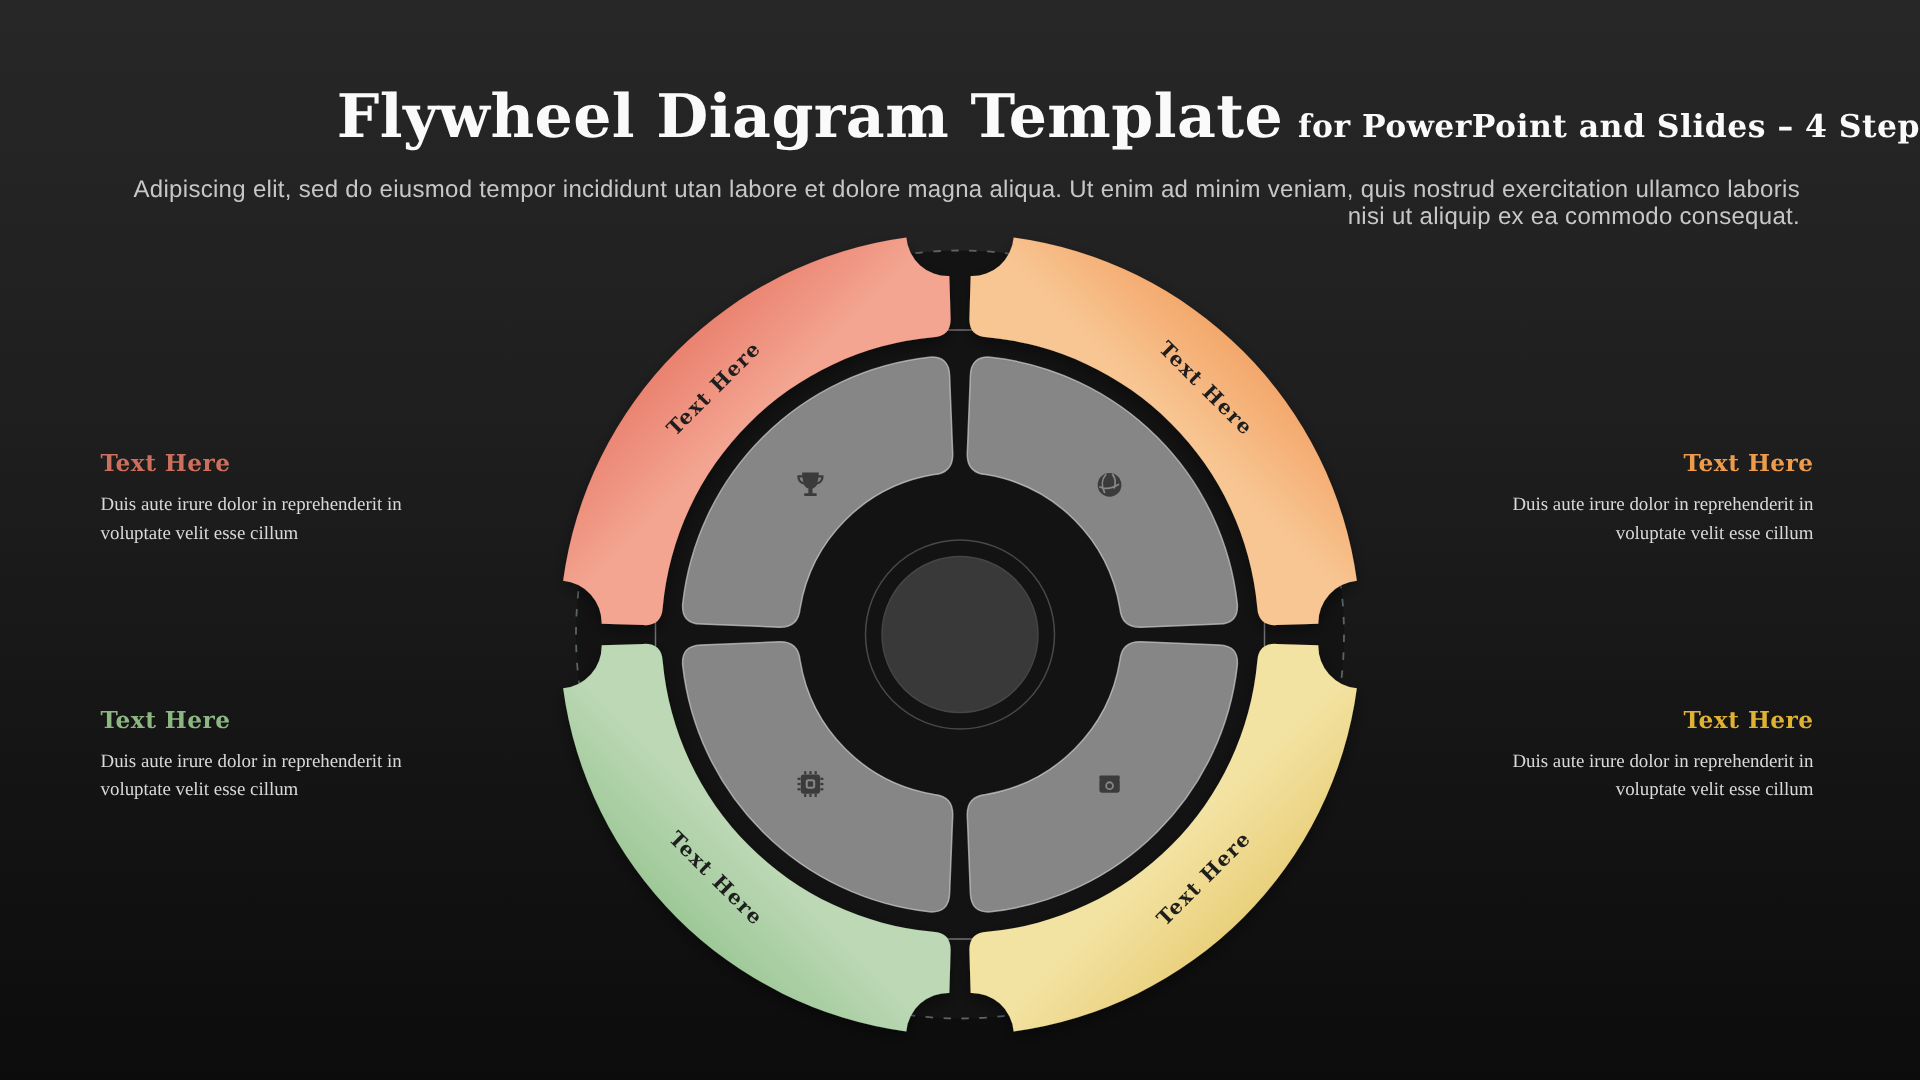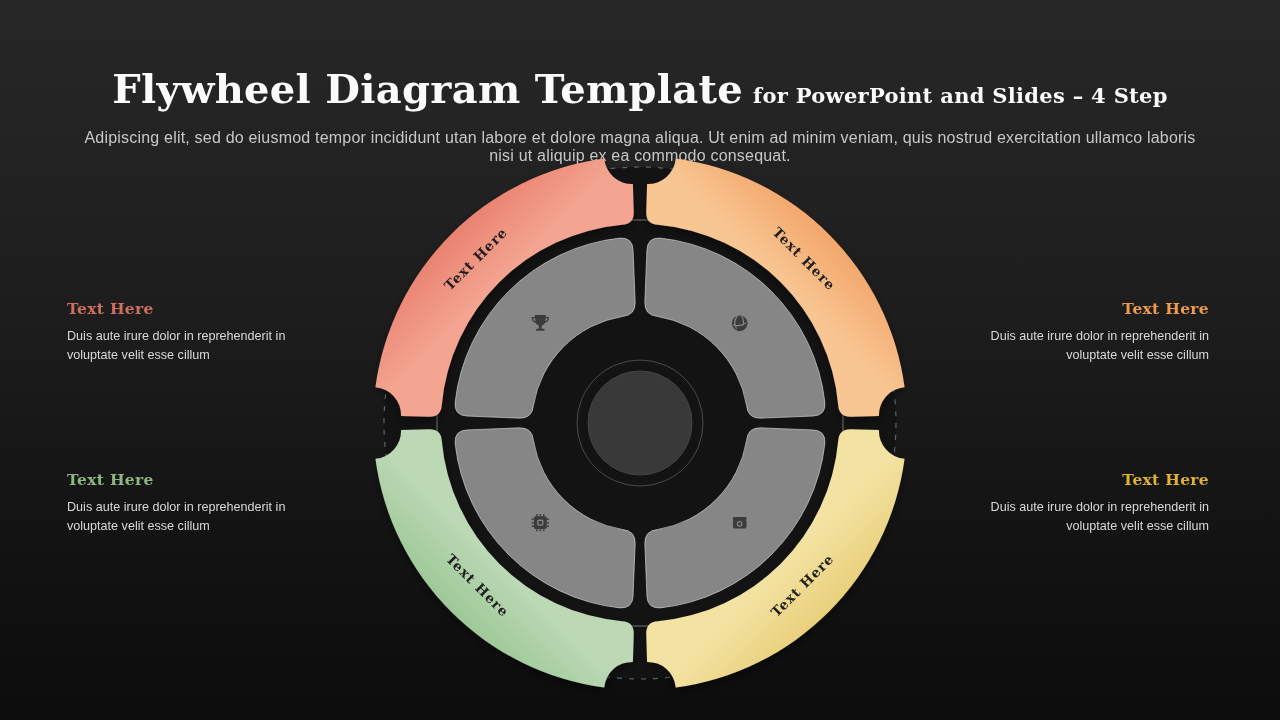--- a/index.html
+++ b/index.html
@@ -1,28 +1,28 @@
 <!DOCTYPE html>
 <html><head>
 <meta charset="utf-8">
 <style>
   html,body{margin:0;padding:0;background:#000;}
   .slide{position:relative;width:1280px;height:720px;overflow:hidden;
     background:linear-gradient(180deg,#272727 0%,#242424 15%,#1e1e1e 40%,#151515 68%,#0c0c0c 100%);
     font-family:"Liberation Sans",sans-serif;}
-  .titlebar{position:absolute;top:0;left:0;right:0;text-align:center;padding-top:34px;margin-top:31px;}
+  .titlebar{position:absolute;top:0;left:0;right:0;text-align:right;padding-top:54px;}
   .titlebar h1{margin:0;color:#fafafa;font-family:"DejaVu Serif",serif;font-weight:700;letter-spacing:.3px;}
   .t-main{font-size:40px;}
   .t-sub{font-size:21px;margin-left:10px;}
   .desc{margin:17px auto 0;font-size:16px;color:#c7c7c7;letter-spacing:.2px;max-width:1120px;}
   #diagram{position:absolute;left:0;top:0;}
   .arc-label{font-family:"DejaVu Serif",serif;font-weight:700;font-size:13.5px;fill:#1e1e1e;letter-spacing:1px;}
   .callout{position:absolute;width:248px;}
   .callout h3{margin:0 0 9px;font-family:"DejaVu Serif",serif;font-weight:700;font-size:15.5px;letter-spacing:.3px;}
-  .callout p{margin:0;font-size:12.6px;line-height:1.5;color:#d9d9d9;}
+  .callout p{margin:0;font-size:12.6px;line-height:1.5;color:#d9d9d9;font-family:Liberation Serif, serif;}
   .lt{left:67px;top:299px;}
   .lb{left:67px;top:470px;}
   .rt{right:71px;top:299px;text-align:right;}
   .rb{right:71px;top:470px;text-align:right;}
 </style>
 </head>
 <body>
 
 <div class="slide">
 

